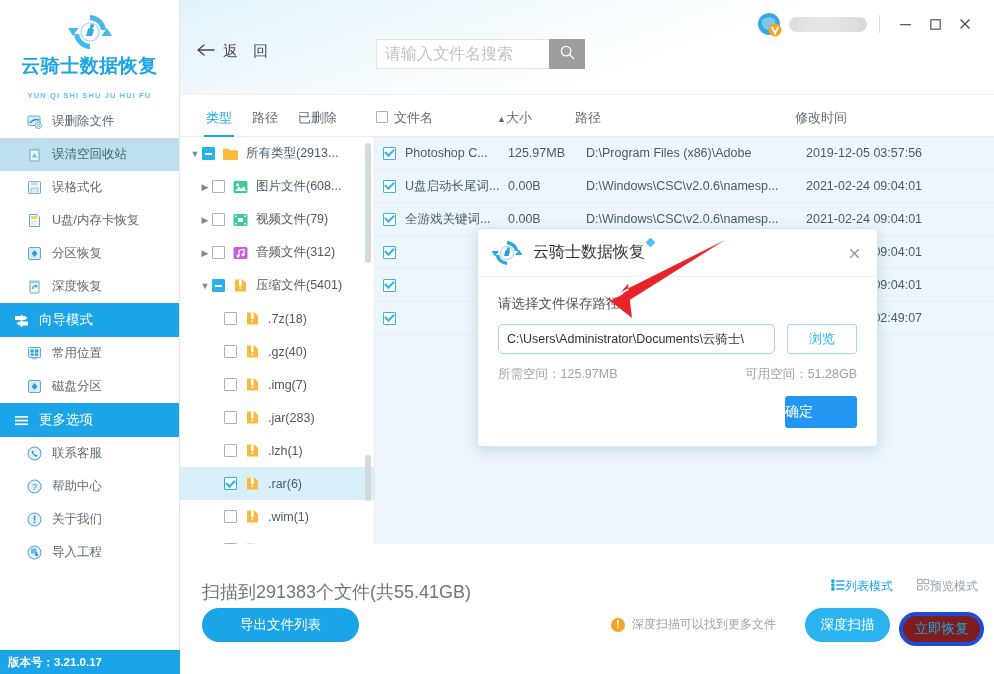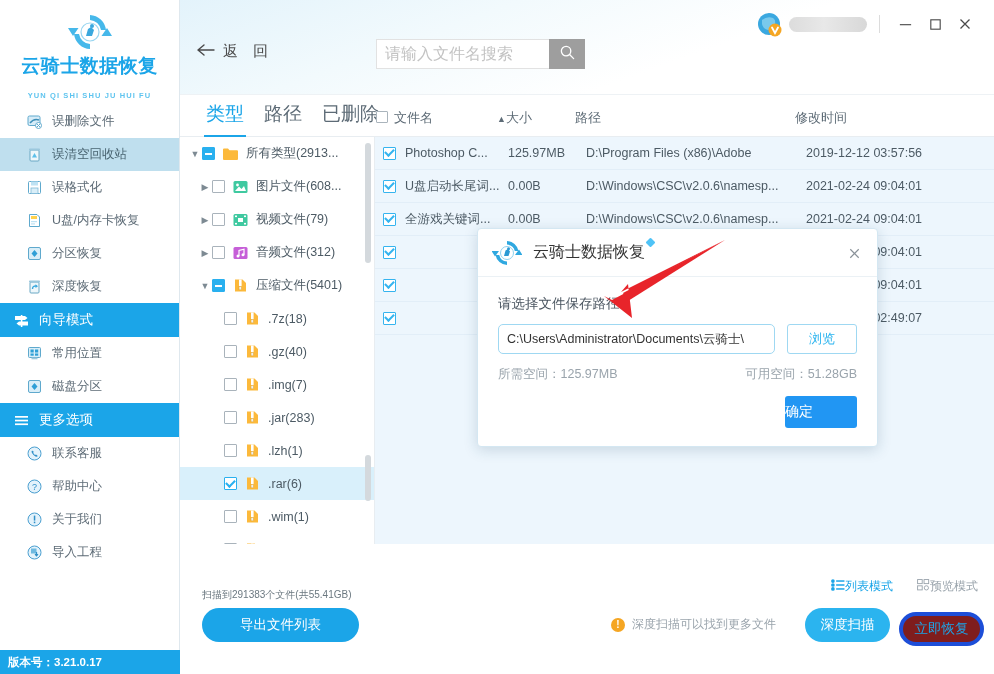--- a/index.html
+++ b/index.html
@@ -96,21 +96,21 @@
     display: flex; align-items: center; justify-content: center;
     cursor: pointer; border: none;
   }
 
   
   .tabsrow {
     height: 42px; display: flex; align-items: flex-end;
     padding-left: 16px; border-bottom: 1px solid #e8edf1; position: relative;
   }
   .tab {
-    font-size: 19px; color: #5d6b76; padding: 0 10px 9px 10px;
+    font-size: 13px; color: #5d6b76; padding: 0 10px 9px 10px;
     cursor: pointer; position: relative;
   }
   .tab.active { color: #1ba5e8; }
   .tab.active::after {
     content: ""; position: absolute; left: 8px; right: 8px; bottom: -1px;
     height: 2.5px; background: #1ba5e8;
   }
   .colhead {
     position: absolute; left: 196px; bottom: 9px; right: 0;
     display: flex; align-items: center; font-size: 13px; color: #5d6b76;
@@ -181,22 +181,22 @@
 
   
   .bottom { position: absolute; left: 0; right: 0; bottom: 0; height: 130px; background: #fff; }
   .modes {
     position: absolute; right: 16px; top: 6px;
     display: flex; align-items: center; gap: 24px; font-size: 12px;
   }
   .mode { display: flex; align-items: center; cursor: pointer; color: #9aa4ac; margin-top: 28px; }
   .mode.active { color: #1ba5e8; }
   .scaninfo {
-    position: absolute; left: 22px; top: 44px;
-    font-size: 10px; color: #6b7880;
+    position: absolute; left: 22px; top: 36px;
+    font-size: 18px; color: #6b7880;
   }
   .btn-pill {
     border-radius: 17px; height: 34px; display: inline-flex;
     align-items: center; justify-content: center; cursor: pointer;
     font-size: 13.5px;
   }
   .btn-export {
     position: absolute; left: 22px; top: 64px; width: 157px;
     background: #1ba5e8; color: #fff;
   }
@@ -715,21 +715,21 @@
         <div class="tree-scroll"></div>
         <div class="tree-scroll2"></div>
       </div>
 
       <div class="filelist">
         <div class="frow">
           <span class="fchk"></span>
           <span class="c-name">Photoshop C...</span>
           <span class="c-size">125.97MB</span>
           <span class="c-path">D:\Program Files (x86)\Adobe</span>
-          <span class="c-time">2019-12-12 03:57:56</span>
+          <span class="c-time">2019-12-05 03:57:56</span>
         </div>
         <div class="frow">
           <span class="fchk"></span>
           <span class="c-name">U盘启动长尾词...</span>
           <span class="c-size">0.00B</span>
           <span class="c-path">D:\Windows\CSC\v2.0.6\namesp...</span>
           <span class="c-time">2021-02-24 09:04:01</span>
         </div>
         <div class="frow">
           <span class="fchk"></span>

